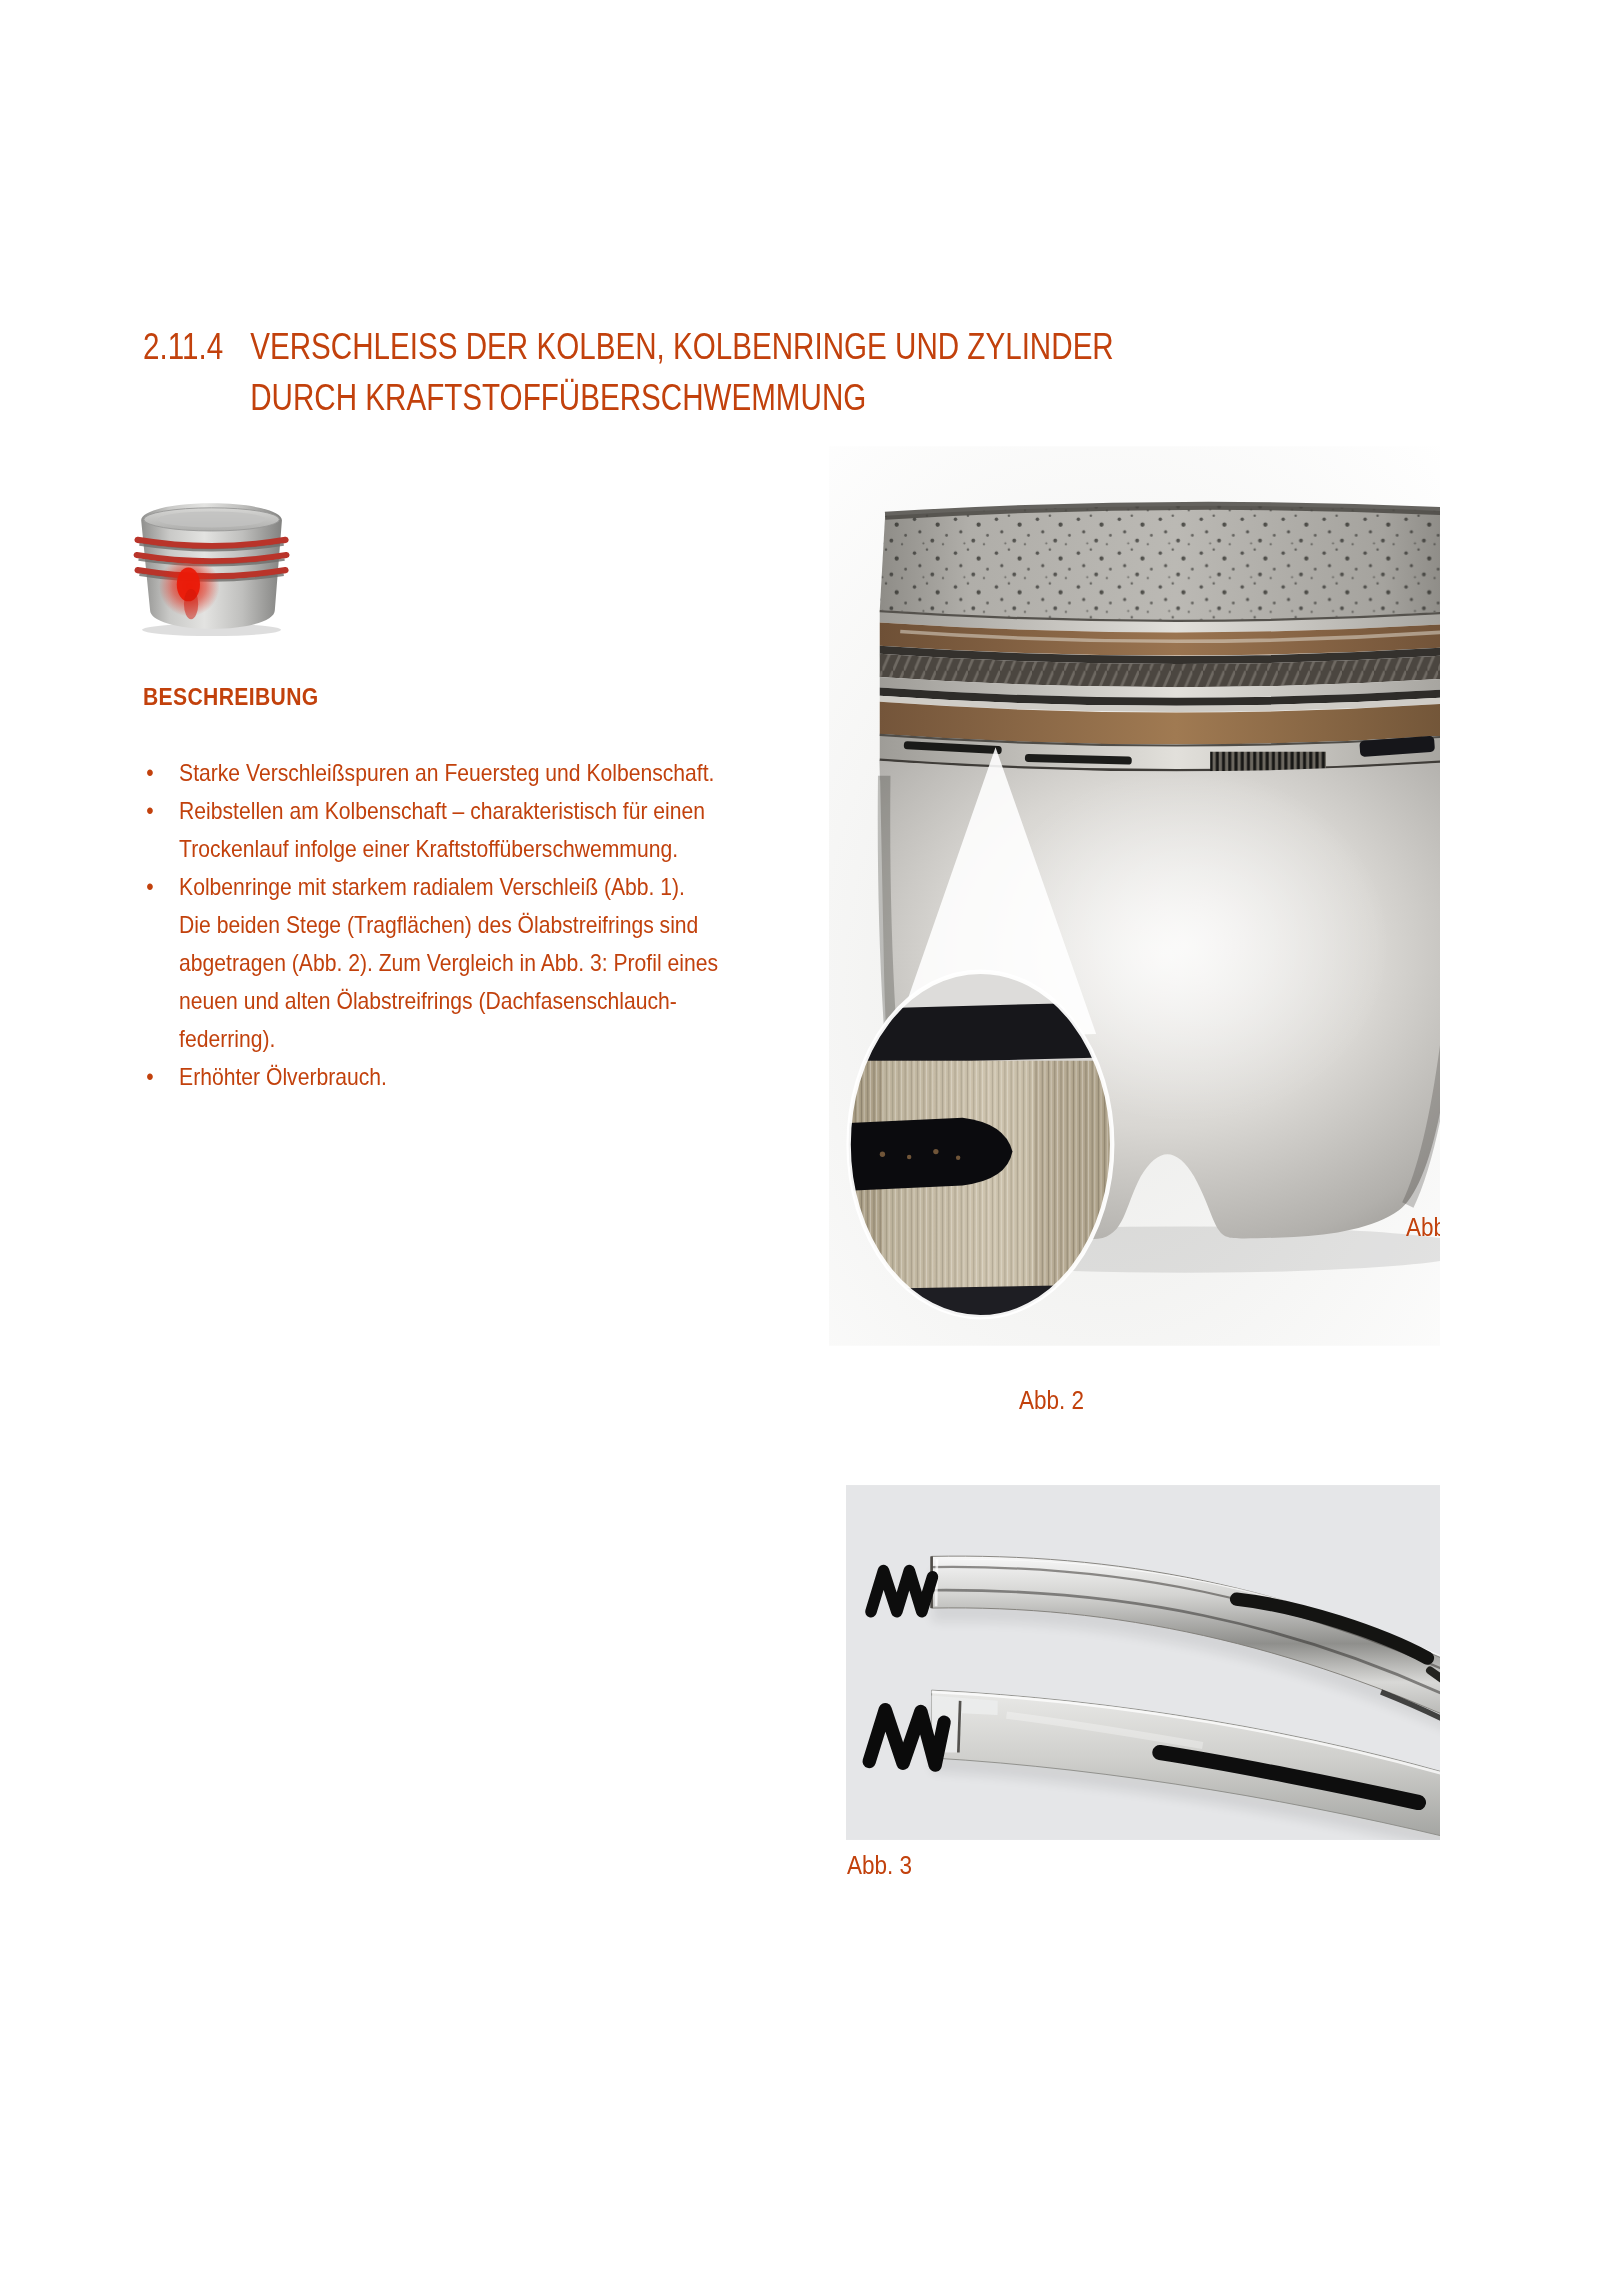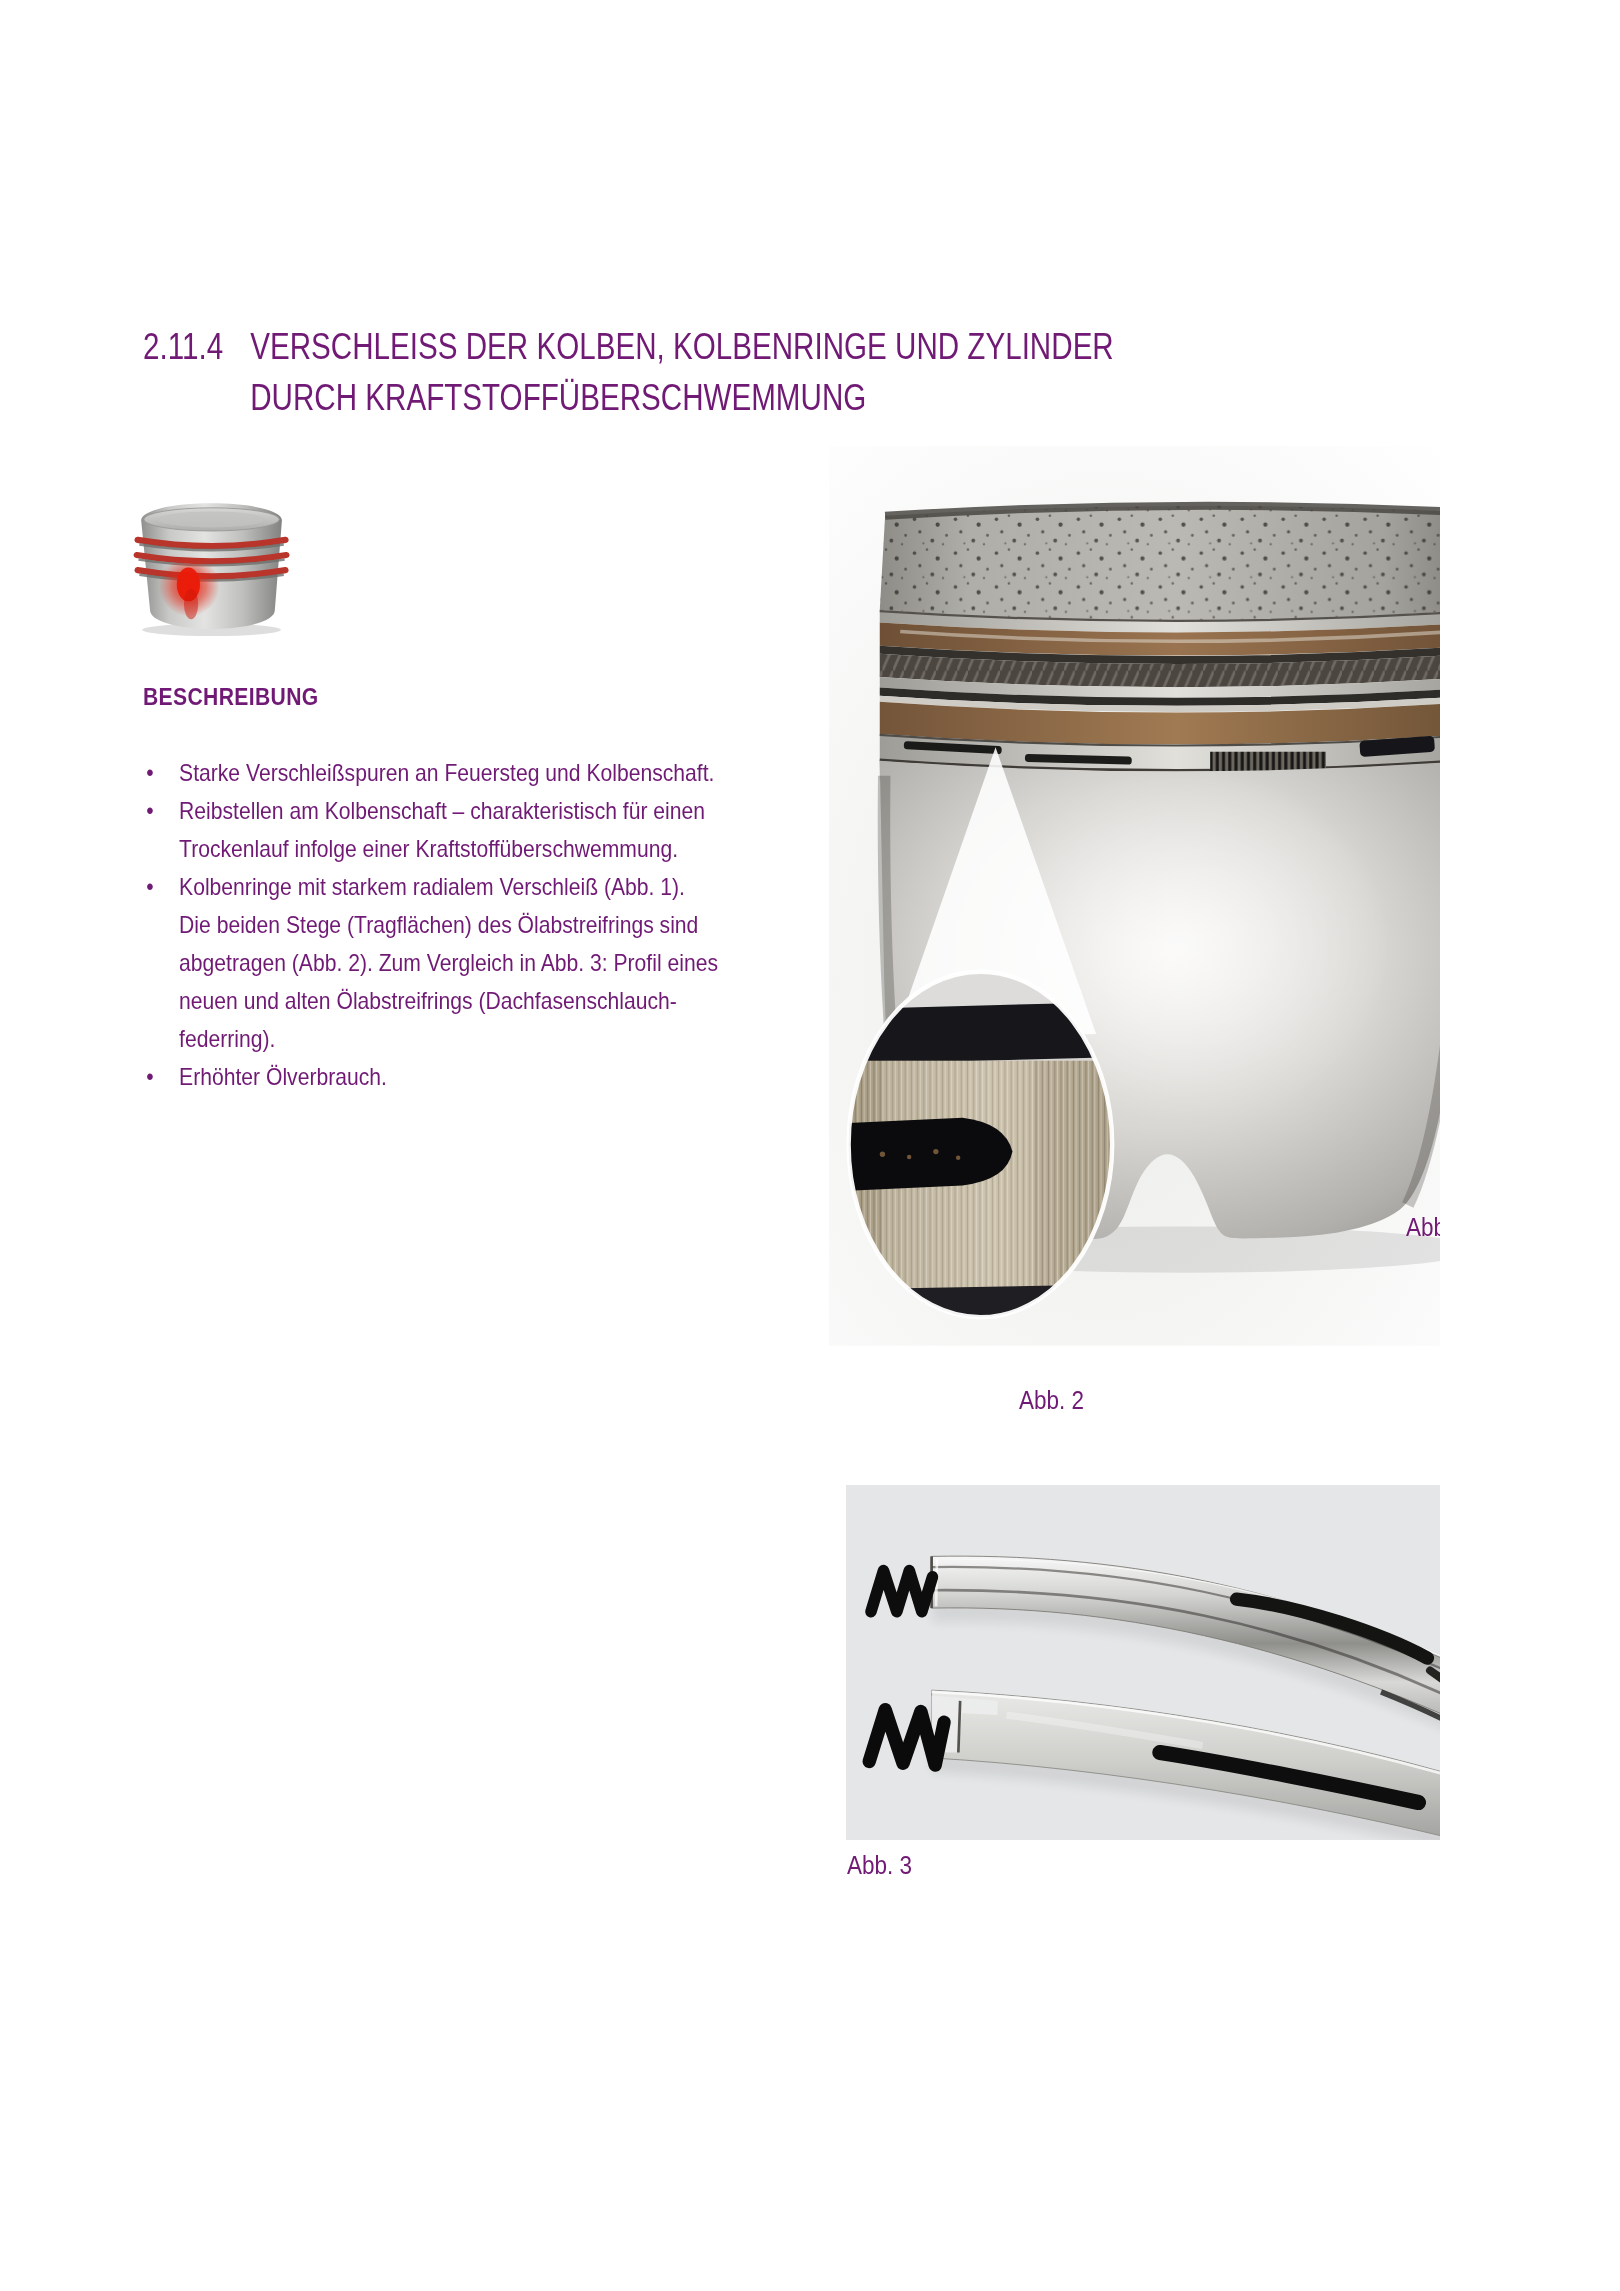--- a/index.html
+++ b/index.html
@@ -1,17 +1,17 @@
 <!DOCTYPE html>
 <html style="font-size:14.3px"><head>
 <meta charset="utf-8">
 <style>
   html,body{margin:0;padding:0;background:#fff;}
   .page{position:relative;width:1440px;height:2292px;background:#fff;overflow:hidden;
-        font-family:"Liberation Sans",sans-serif;color:#701a75;border-radius:9px;}
+        font-family:"Liberation Sans",sans-serif;color:#c2410c;border-radius:9px;}
 
   
   .title{position:absolute;left:143px;top:321px;display:flex;font-size:37px;line-height:51px;
          transform:scaleX(0.80);transform-origin:0 0;white-space:nowrap;font-weight:400;}
   .title-num{width:134px;flex:none;}
   .title-lines span{display:block;}
 
   
   .beschreibung{position:absolute;left:143px;top:683px;margin:0;font-size:24px;font-weight:bold;
                 letter-spacing:0.4px;transform:scaleX(0.88);transform-origin:0 0;white-space:nowrap;}

